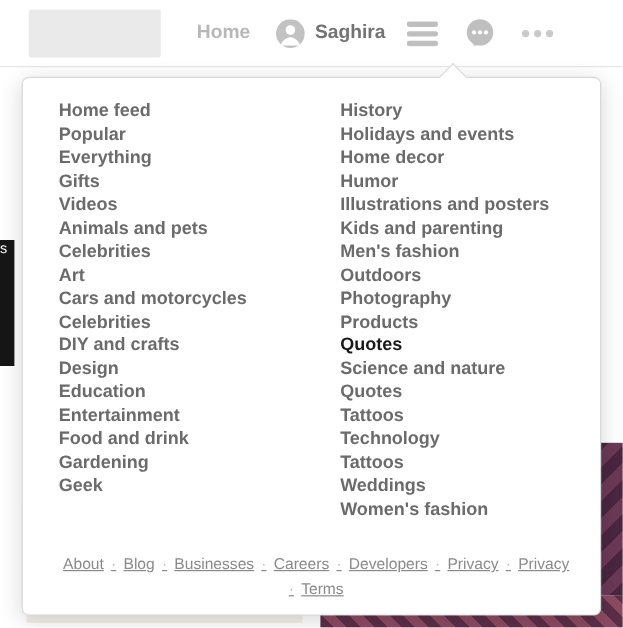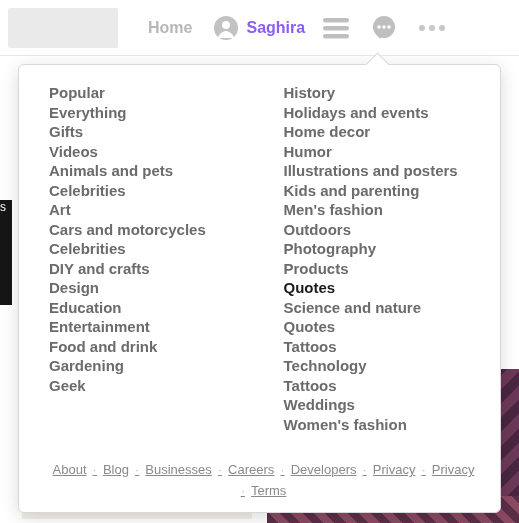--- a/index.html
+++ b/index.html
@@ -10,39 +10,39 @@
     height: 523px;
     overflow: hidden;
     position: relative;
   }
   .topbar {
     height: 56px;
     background: #fff;
     border-bottom: 1px solid #e7e7e7;
     display: flex;
     align-items: center;
-    padding: 0 8px;
+    padding: 0 24px;
   }
   .logo-block {
     width: 110px;
     height: 40px;
     background: #eaeaea;
     border-radius: 2px;
   }
   .nav-home {
     margin-left: 30px;
     color: #b7b7b7;
     font-weight: 700;
     font-size: 16px;
   }
   .user {
     display: flex;
     align-items: center;
     margin-left: 22px;
-    color: #8b5cf6;
+    color: #737373;
     font-weight: 700;
     font-size: 16px;
   }
   .avatar {
     width: 24px; height: 24px;
     margin-right: 8px;
   }
   .avatar svg { display:block; }
   .icon-group {
     display: flex;
@@ -168,20 +168,21 @@
 </div>
 
 <div class="bg-strip-left">s</div>
 <div class="bg-strip-bottom-left">you'll wake up feeling refreshed.</div>
 <div class="bg-strip-bottom-right2"></div>
 <div class="bg-strip-bottom-right"></div>
 
 <div class="dropdown">
   <div class="columns">
     <div class="col" id="col1">
+        <a>Home feed</a>
         <a>Popular</a>
         <a>Everything</a>
         <a>Gifts</a>
         <a>Videos</a>
         <a>Animals and pets</a>
         <a>Celebrities</a>
         <a>Art</a>
         <a>Cars and motorcycles</a>
         <a>Celebrities</a>
         <a>DIY and crafts</a>

